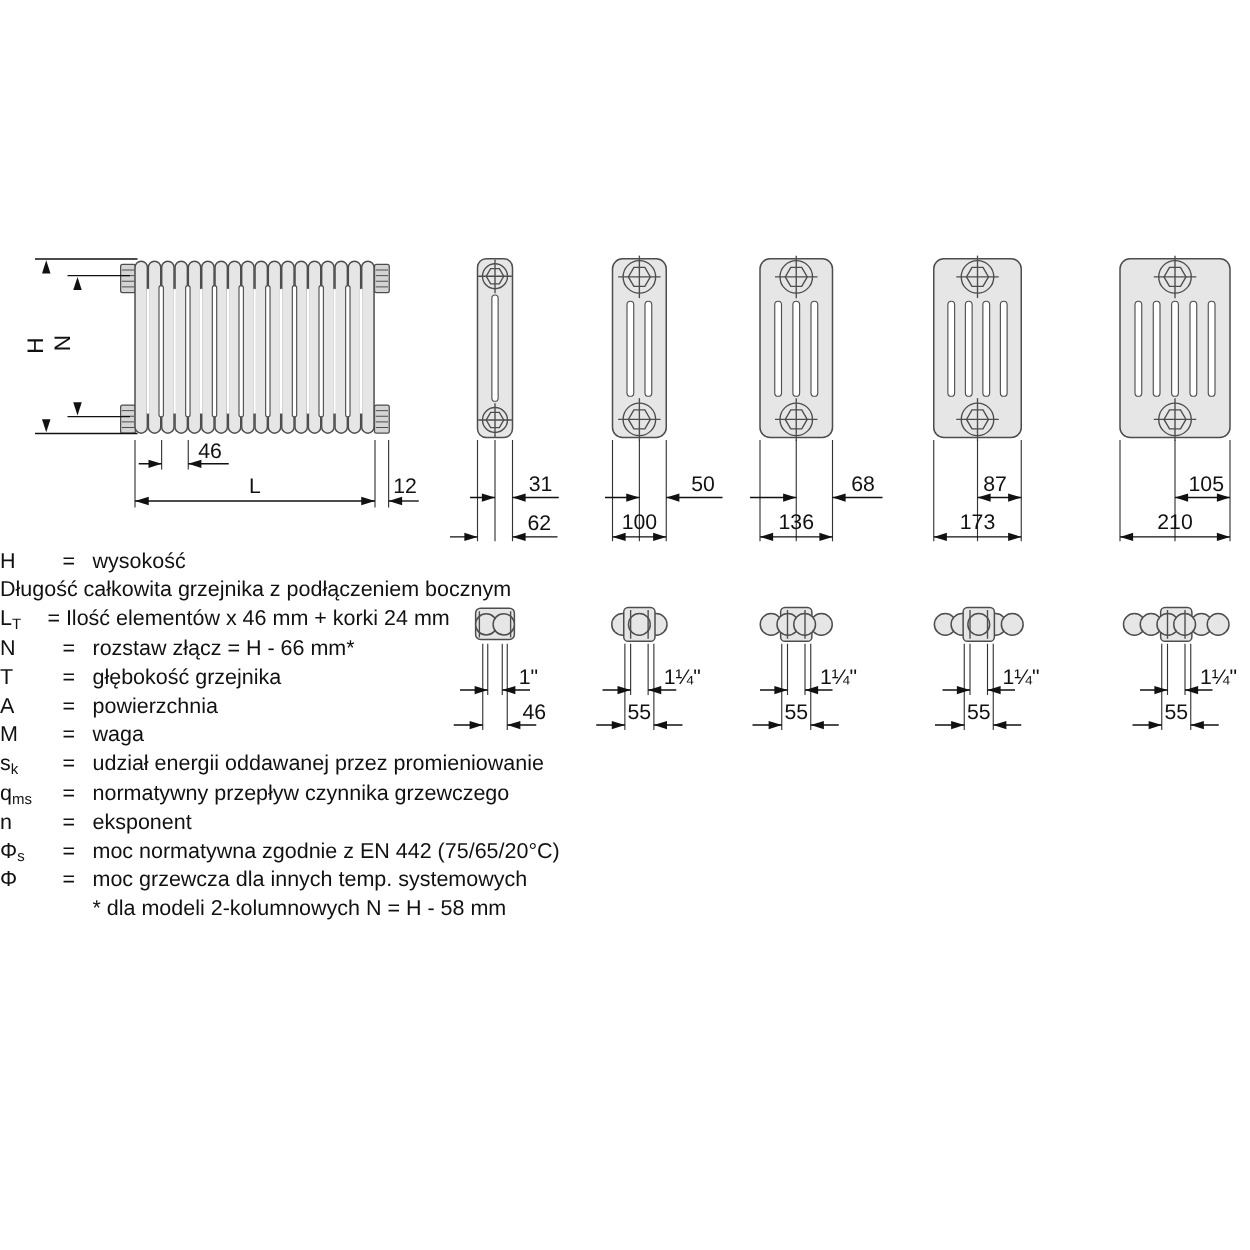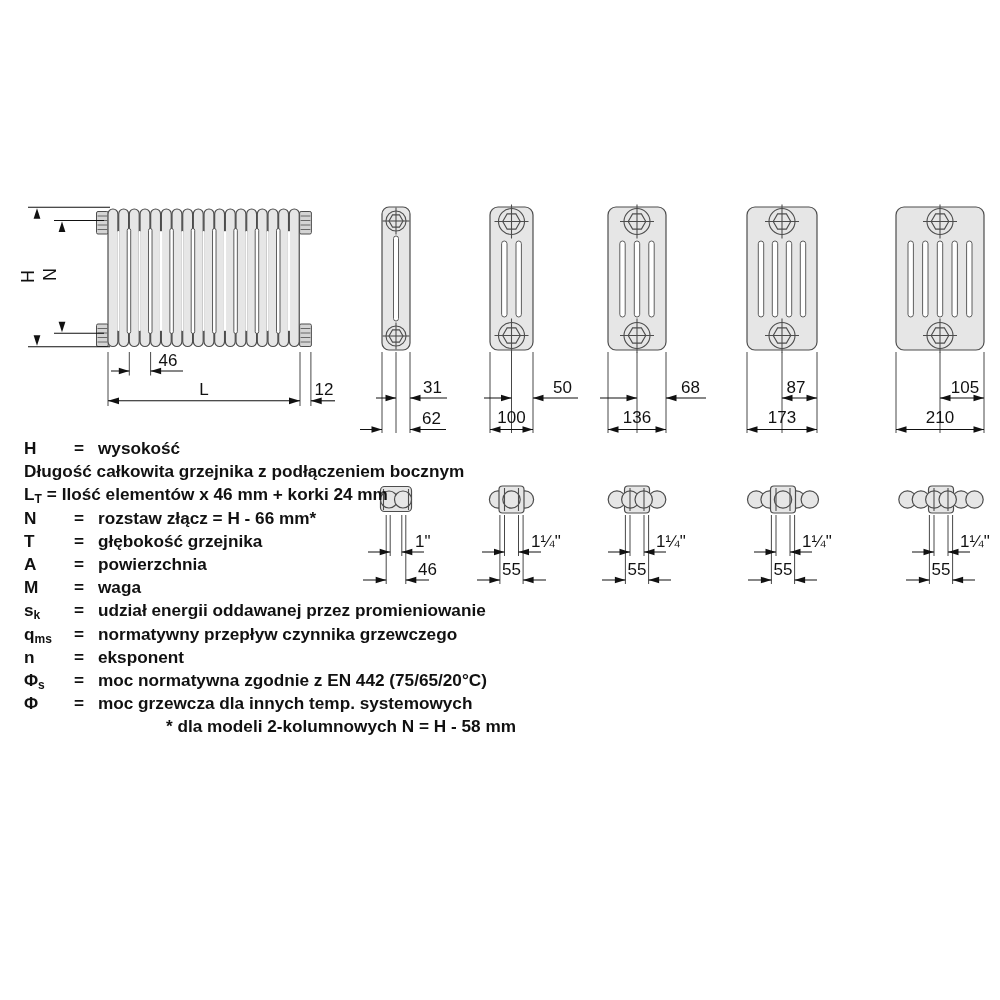--- a/index.html
+++ b/index.html
@@ -10,27 +10,27 @@
   svg text.hn{font-size:18px;}
   .draw{fill:#e6e6e6;stroke:#4d4d4d;stroke-width:1.2;}
   .boss{fill:#d4d4d4;stroke:#4d4d4d;stroke-width:1;}
   .ridge{stroke:#4d4d4d;stroke-width:0.8;fill:none;}
   .slot{fill:#fff;stroke:#4d4d4d;stroke-width:0.9;}
   .slota{fill:#fff;stroke:none;}
   .thin{stroke:#4d4d4d;stroke-width:1.1;fill:none;}
   .ext{stroke:#333;stroke-width:0.9;fill:none;}
   .dim{stroke:#111;stroke-width:1.1;fill:none;}
   .arr{fill:#111;stroke:none;}
-  .legend{position:absolute;left:24px;top:437px;width:560px;font-size:17.2px;line-height:23.2px;white-space:nowrap;font-weight:bold;}
+  .legend{position:absolute;left:0;top:437px;width:560px;font-size:17.2px;line-height:23.2px;white-space:nowrap;}
   .lrow{height:23.2px;}
   .sym{display:inline-block;width:50px;}
   .eq{display:inline-block;width:24px;}
   sub{font-size:12px;vertical-align:-3px;}
-  .indent{padding-left:74px;text-align:center;}
-  .inl-rest{margin-left:5px;}
+  .indent{padding-left:74px;}
+  .inl-rest{margin-left:21px;}
   .footer-note{position:absolute;left:557px;top:777px;font-size:17.2px;}
 </style>
 </head>
 <body>
 
 <div class="canvas">
 
 <svg width="1000" height="1000" viewBox="0 0 1000 1000">
   <defs>
     <rect id="tube" class="draw" x="108" y="209" width="9.9" height="137.5" rx="4.95"></rect>

